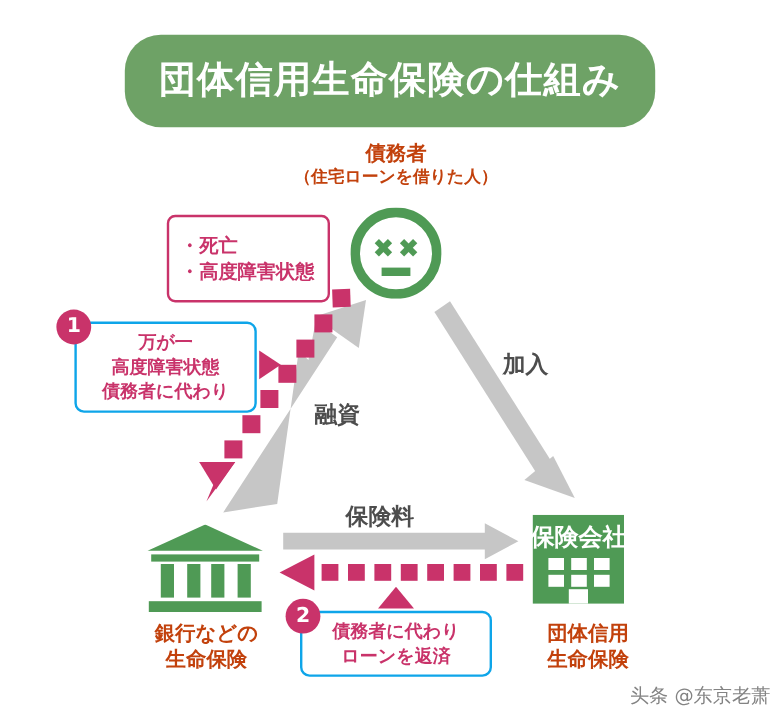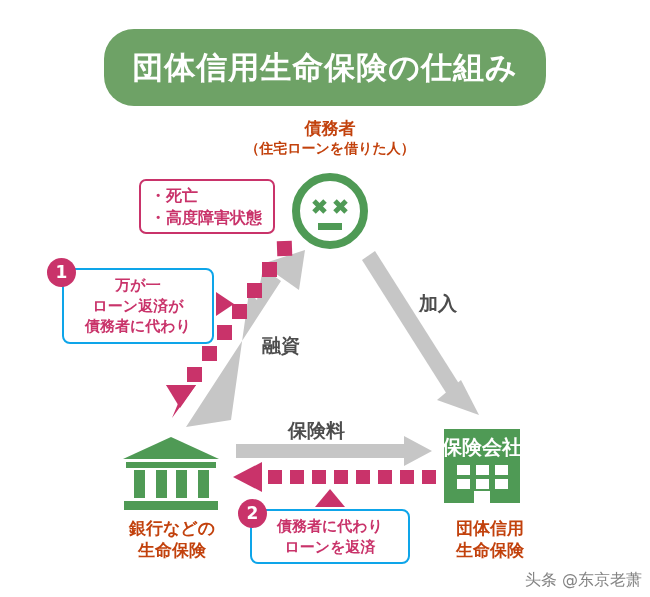--- a/index.html
+++ b/index.html
@@ -95,21 +95,21 @@
     top: 429px;
     width: 82px;
     height: 82px;
   }
 
   
   #condition-box {
     left: 139px;
     top: 179px;
     width: 136px;
-    height: 55px;
+    height: 73px;
     border: 2px solid #c9336a;
     border-radius: 7px;
     background: #ffffff;
     box-sizing: border-box;
     display: flex;
     flex-direction: column;
     justify-content: center;
     padding-left: 9px;
   }
   #condition-box .line {
@@ -272,21 +272,21 @@
     </svg>
   </div>
 
   <div class="abs" id="condition-box">
     <span class="line">・死亡</span>
     <span class="line">・高度障害状態</span>
   </div>
 
   <div class="abs callout" id="callout-1">
     <span class="line">万が一</span>
-    <span class="line">ローン返済が</span>
+    <span class="line">高度障害状態</span>
     <span class="line">債務者に代わり</span>
   </div>
   <div class="badge" id="badge-1">1</div>
 
   <div class="abs flow-label" id="label-loan">融資</div>
   <div class="abs flow-label" id="label-join">加入</div>
   <div class="abs flow-label" id="label-premium">保険料</div>
 
   <div class="abs" id="bank-icon">
     <svg viewBox="0 0 98 74" width="98" height="74">

